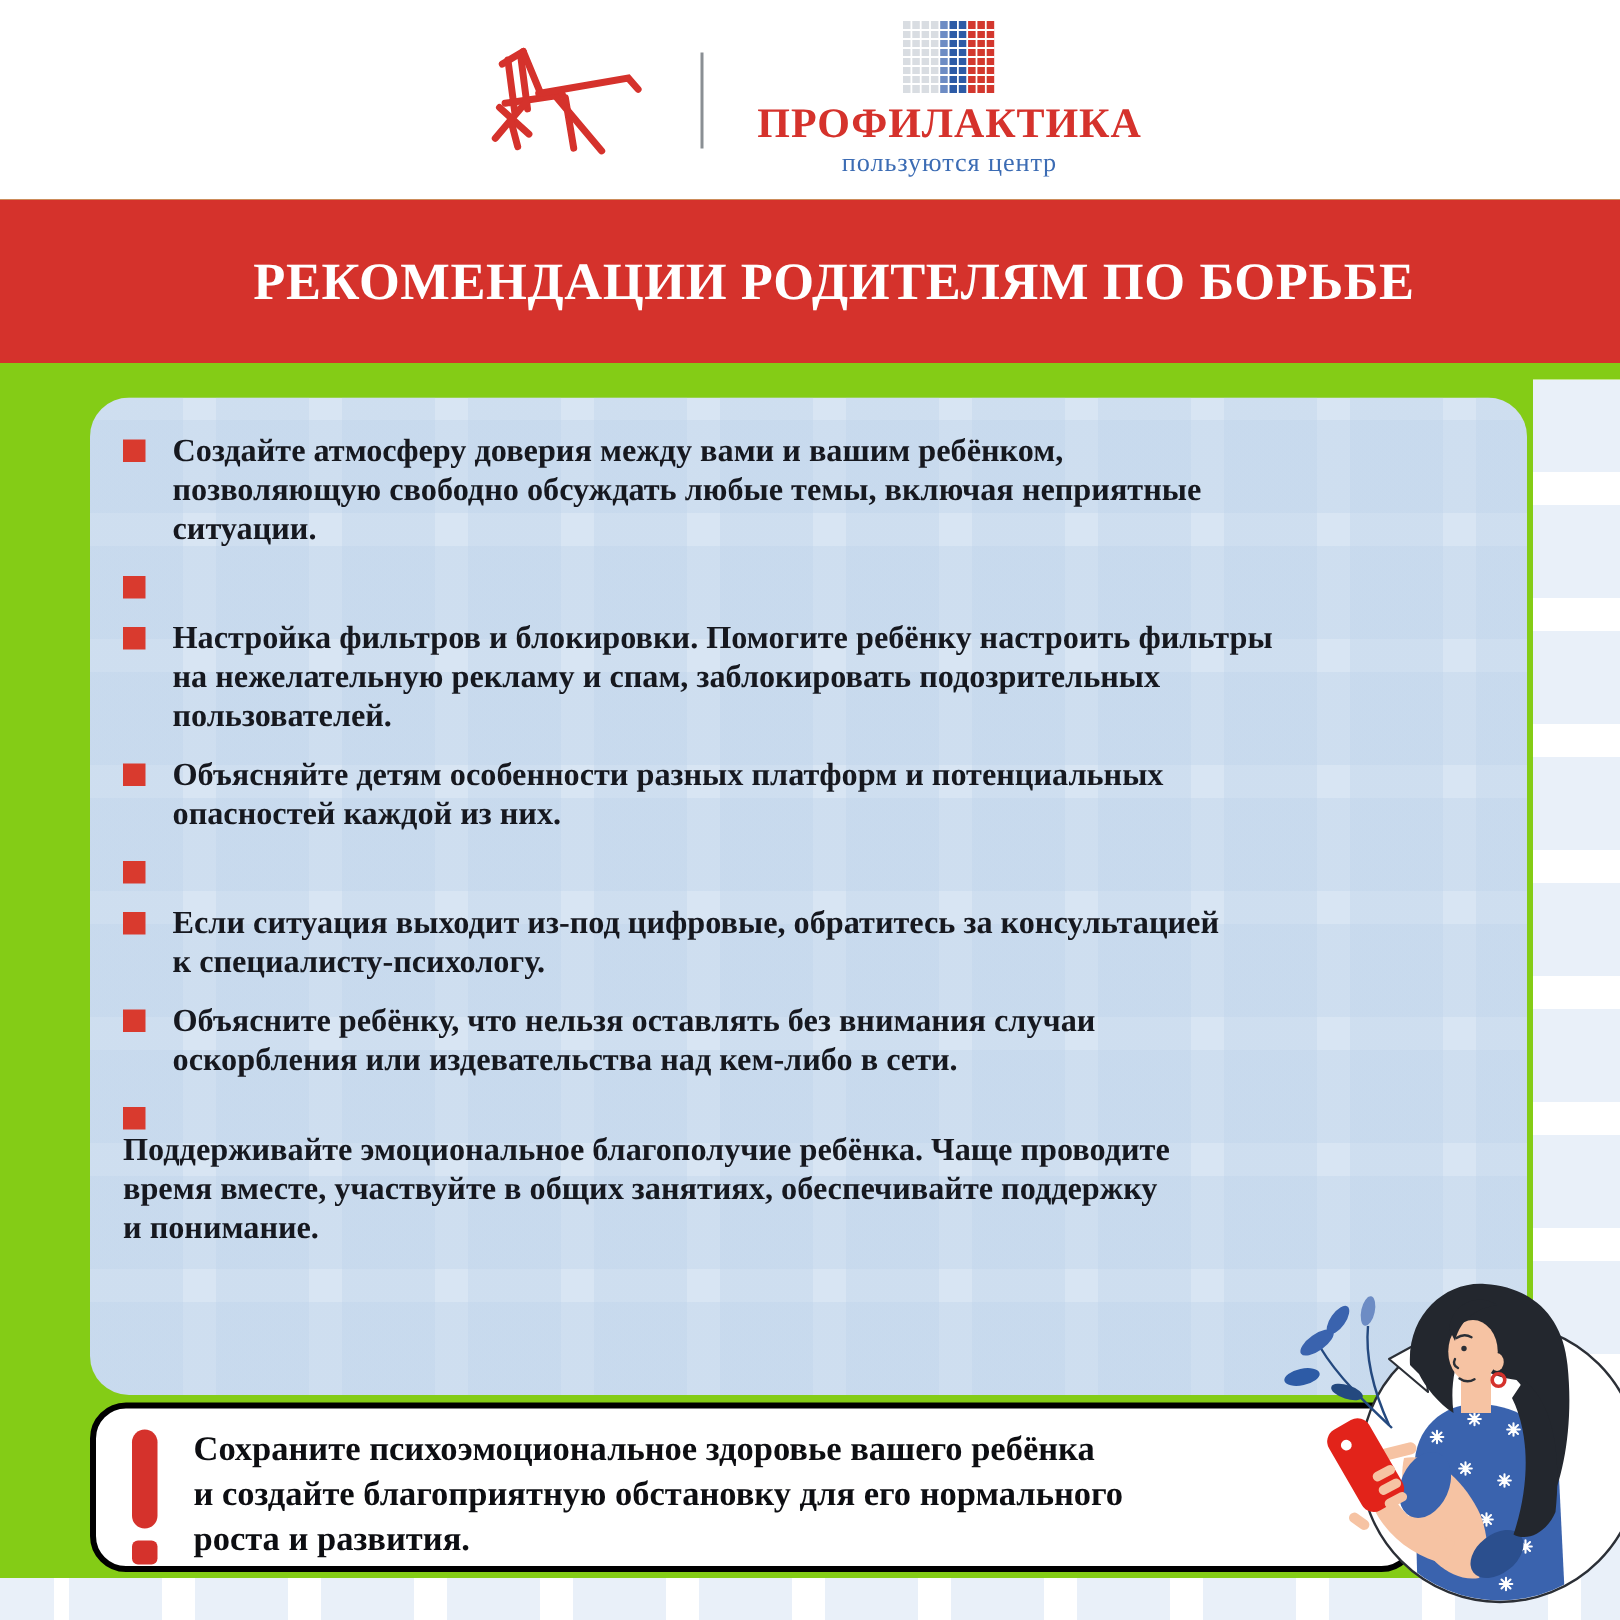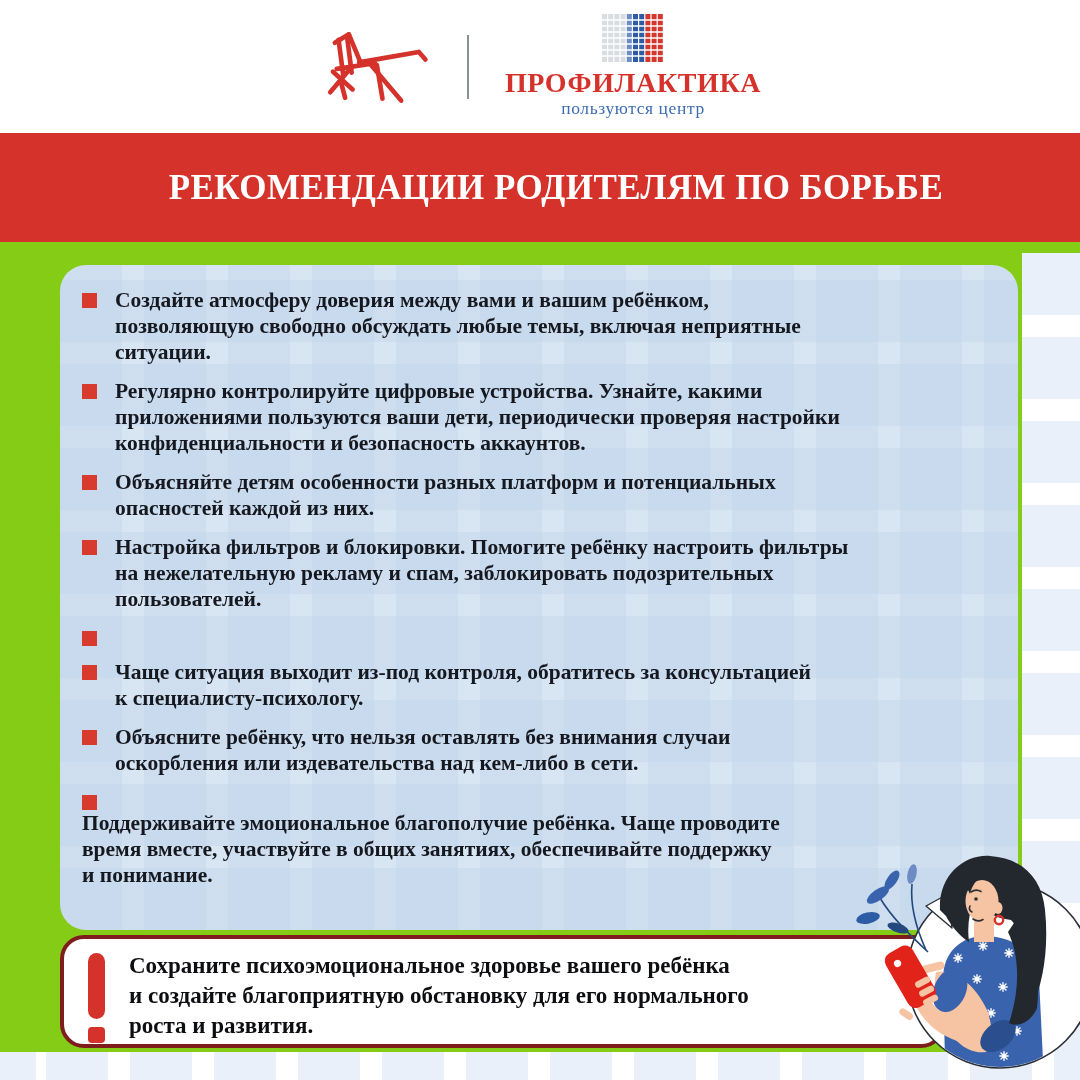--- a/index.html
+++ b/index.html
@@ -43,21 +43,21 @@
     box-sizing:border-box;padding:22px 26px 26px 22px;overflow:hidden;
   }
   .rec-list{list-style:none;margin:0;padding:0;}
   .rec-item{display:flex;align-items:flex-start;margin-bottom:13px;}
   .rec-item:last-child{margin-bottom:0;flex-direction:column;}
   .bullet{flex:0 0 15px;width:15px;height:15px;background:#d93a2e;margin:6px 18px 0 0;}
   .rec-text{font-size:21.5px;font-weight:bold;line-height:26px;color:#16181f;white-space:pre-line;}
   
   .note-box{
     position:absolute;left:60px;top:935px;width:885px;height:113px;box-sizing:border-box;
-    background:#ffffff;border:4px solid #7f1d1d;border-radius:24px;
+    background:#ffffff;border:4px solid #000000;border-radius:24px;
     display:flex;align-items:flex-start;
   }
   .excl{display:flex;flex-direction:column;align-items:center;margin:14px 24px 0 24px;}
   .excl-bar{width:17px;height:66px;background:#d5322c;border-radius:9px;}
   .excl-dot{width:17px;height:16px;background:#d5322c;border-radius:4px;margin-top:8px;}
   .note-text{font-size:23px;font-weight:bold;line-height:30px;color:#0d0e12;white-space:pre-line;margin-top:12px;}
   
   .illo{position:absolute;right:0;bottom:0;width:240px;height:240px;}
 </style>
 </head>
@@ -121,41 +121,38 @@
   <div class="panel">
     <ul class="rec-list">
       <li class="rec-item">
         <span class="bullet"></span>
         <span class="rec-text">Создайте атмосферу доверия между вами и вашим ребёнком,
 позволяющую свободно обсуждать любые темы, включая неприятные
 ситуации.</span>
       </li>
       <li class="rec-item">
         <span class="bullet"></span>
-        <span class="rec-text">Регулярно контролируйте цифровые устройства. Узнайте, какими
-приложениями пользуются ваши дети, периодически проверяя настройки
-конфиденциальности и безопасность аккаунтов.</span>
-      </li>
-      <li class="rec-item">
-        <span class="bullet"></span>
-        <span class="rec-text">Объясняйте детям особенности разных платформ и потенциальных
-опасностей каждой из них.</span>
       </li>
       <li class="rec-item">
         <span class="bullet"></span>
         <span class="rec-text">Настройка фильтров и блокировки. Помогите ребёнку настроить фильтры
 на нежелательную рекламу и спам, заблокировать подозрительных
 пользователей.</span>
       </li>
       <li class="rec-item">
         <span class="bullet"></span>
-      </li>
-      <li class="rec-item">
-        <span class="bullet"></span>
-        <span class="rec-text">Чаще ситуация выходит из-под контроля, обратитесь за консультацией
+        <span class="rec-text">Объясняйте детям особенности разных платформ и потенциальных
+опасностей каждой из них.</span>
+      </li>
+      <li class="rec-item">
+        <span class="bullet"></span>
+      </li>
+      <li class="rec-item">
+        <span class="bullet"></span>
+        <span class="rec-text">Если ситуация выходит из-под цифровые, обратитесь за консультацией
 к специалисту-психологу.</span>
       </li>
       <li class="rec-item">
         <span class="bullet"></span>
         <span class="rec-text">Объясните ребёнку, что нельзя оставлять без внимания случаи
 оскорбления или издевательства над кем-либо в сети.</span>
       </li>
       <li class="rec-item">
         <span class="bullet"></span>
         <span class="rec-text">Поддерживайте эмоциональное благополучие ребёнка. Чаще проводите

